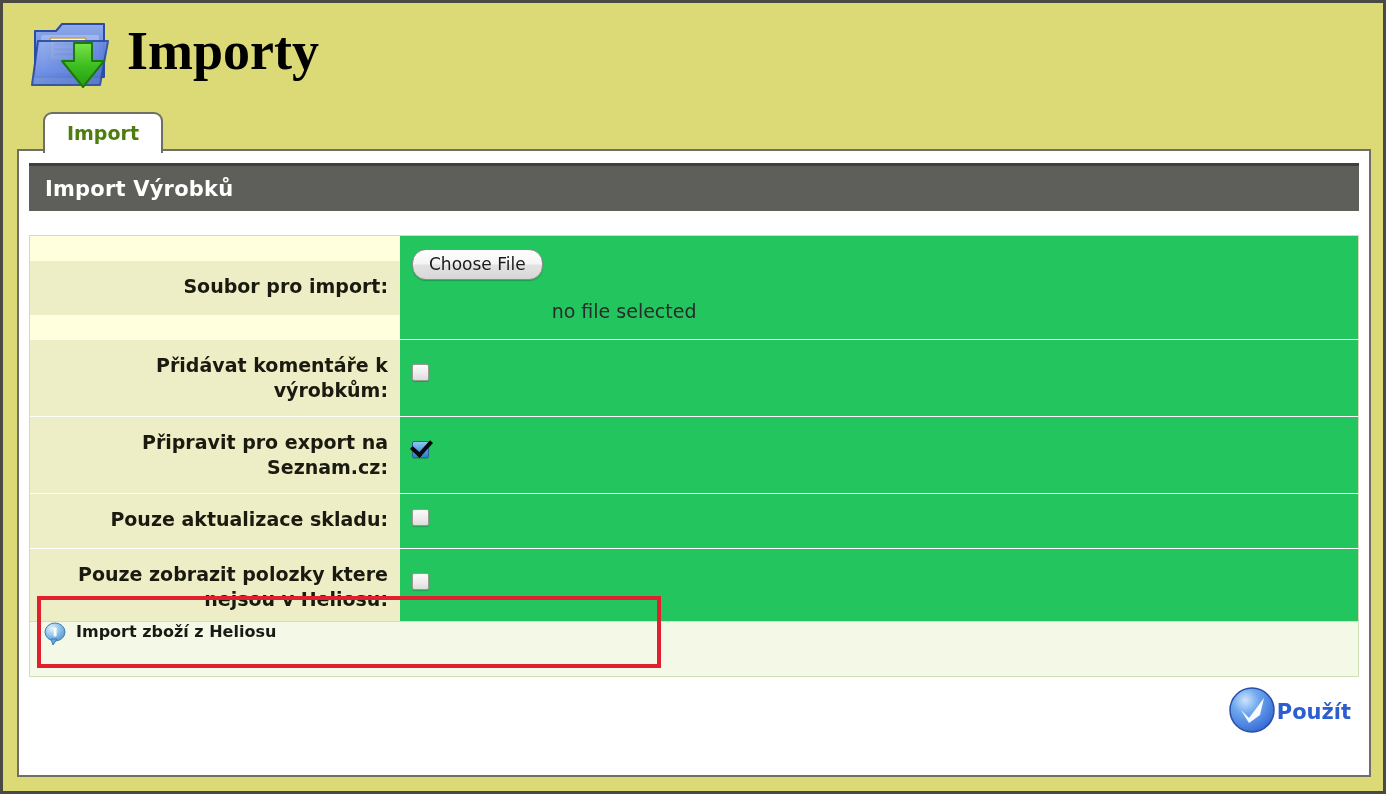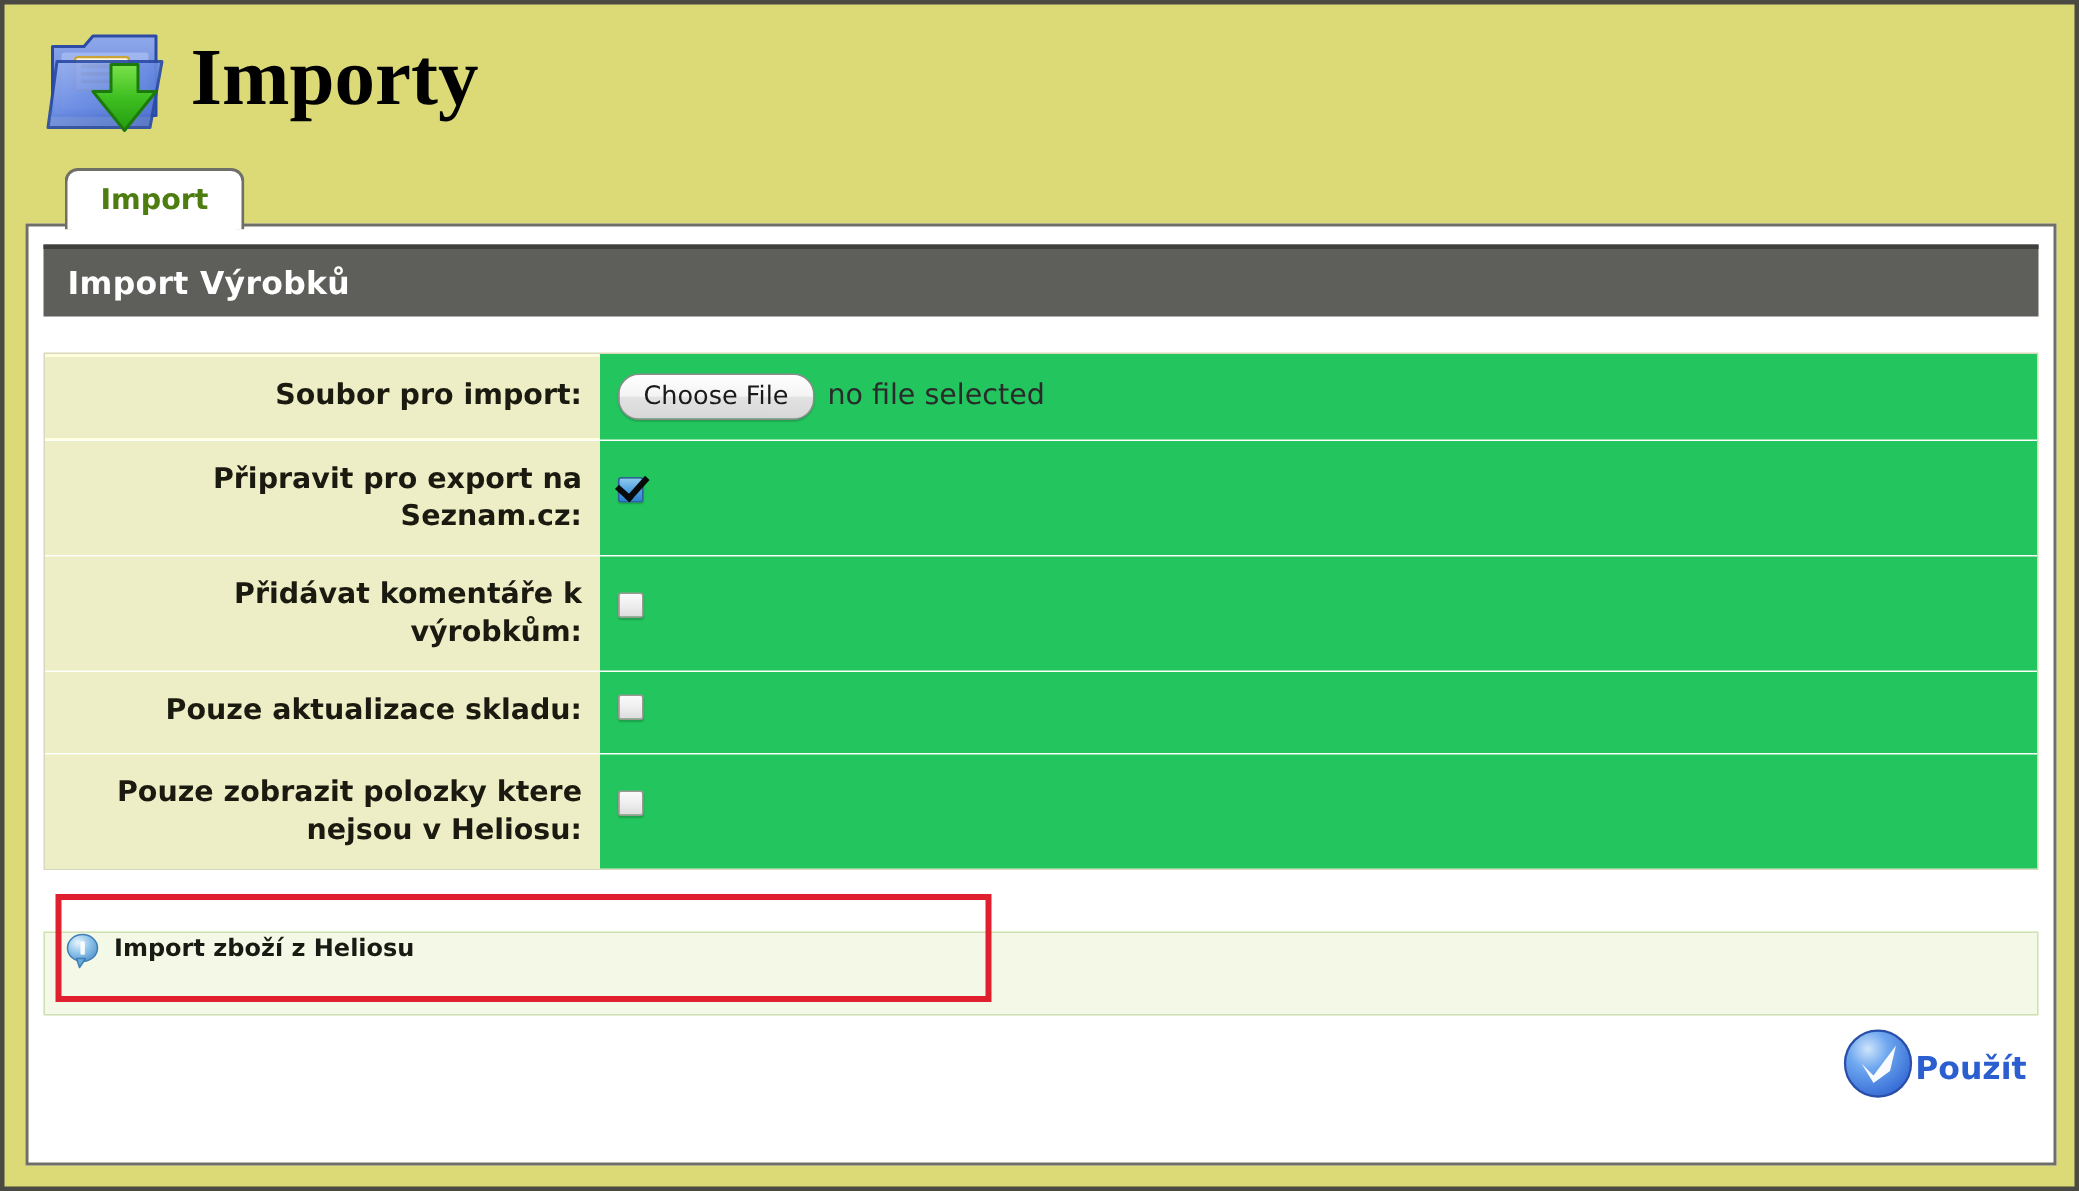--- a/index.html
+++ b/index.html
@@ -103,20 +103,21 @@
     background:linear-gradient(to bottom,#ffffff 0%,#f4f4f4 48%,#e2e2e2 52%,#d7d7d7 100%);
     box-shadow:0 1px 1px rgba(0,0,0,.20);
     padding:3px 16px 4px 16px;
     font-size:17px; color:#1a1a1a;
     font-family:"DejaVu Sans", sans-serif;
     line-height:22px;
   }
   .file-status {
     font-size:19px; color:#2a2a2a; margin-left:9px; line-height:29px;
     font-family:"DejaVu Sans", sans-serif;
+    margin-top:48px;
   }
   
   .cbx {
     width:17px; height:17px; display:inline-block;
     border:1px solid #9a9a93;
     border-radius:2px;
     background:linear-gradient(to bottom,#fbfbfb 0%,#ededed 55%,#dcdcdc 100%);
     box-shadow:0 1px 1px rgba(0,0,0,.18);
     position:relative;
     margin-top:2px;
@@ -221,30 +222,30 @@
 
         <div class="frow">
           <div class="fcell-label">Soubor pro import:</div>
           <div class="fcell-value">
             <span class="file-btn">Choose File</span>
             <span class="file-status">no file selected</span>
           </div>
         </div>
 
         <div class="frow two-line">
+          <div class="fcell-label">Přidávat komentáře k výrobkům:</div>
+          <div class="fcell-value">
+            <span class="cbx"></span>
+          </div>
+        </div>
+
+        <div class="frow two-line">
           <div class="fcell-label">Připravit pro export na Seznam.cz:</div>
           <div class="fcell-value">
             <span class="cbx checked"></span>
-          </div>
-        </div>
-
-        <div class="frow two-line">
-          <div class="fcell-label">Přidávat komentáře k výrobkům:</div>
-          <div class="fcell-value">
-            <span class="cbx"></span>
           </div>
         </div>
 
         <div class="frow">
           <div class="fcell-label">Pouze aktualizace skladu:</div>
           <div class="fcell-value">
             <span class="cbx"></span>
           </div>
         </div>
 

